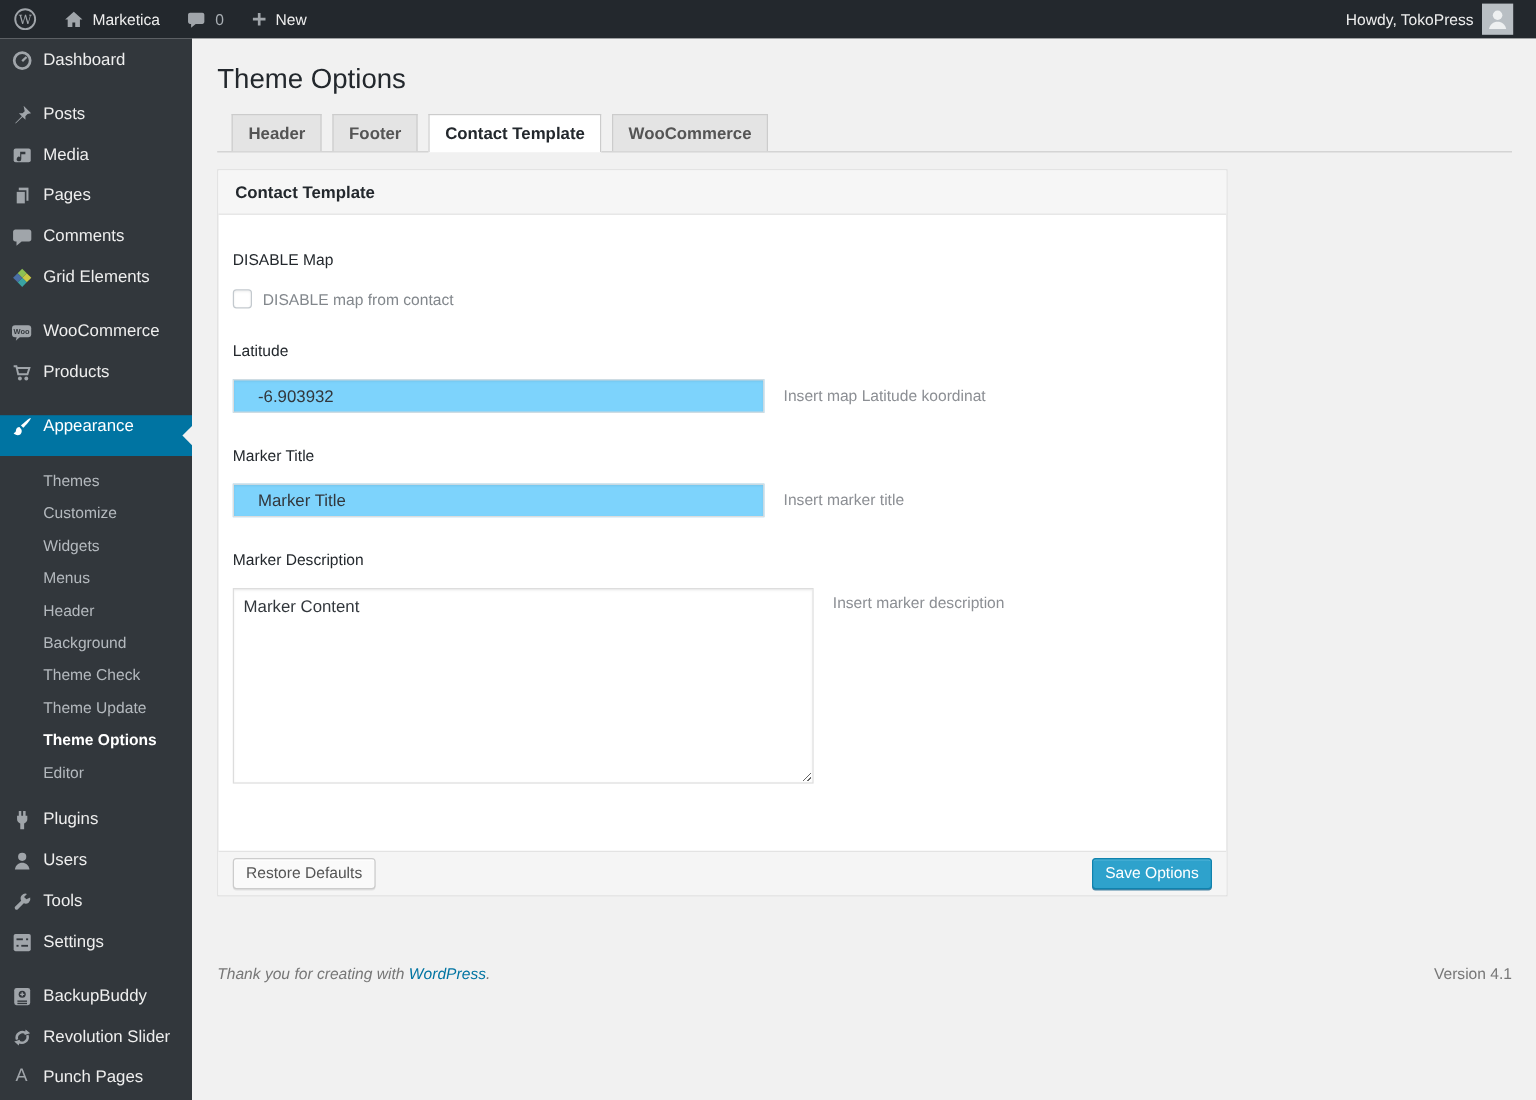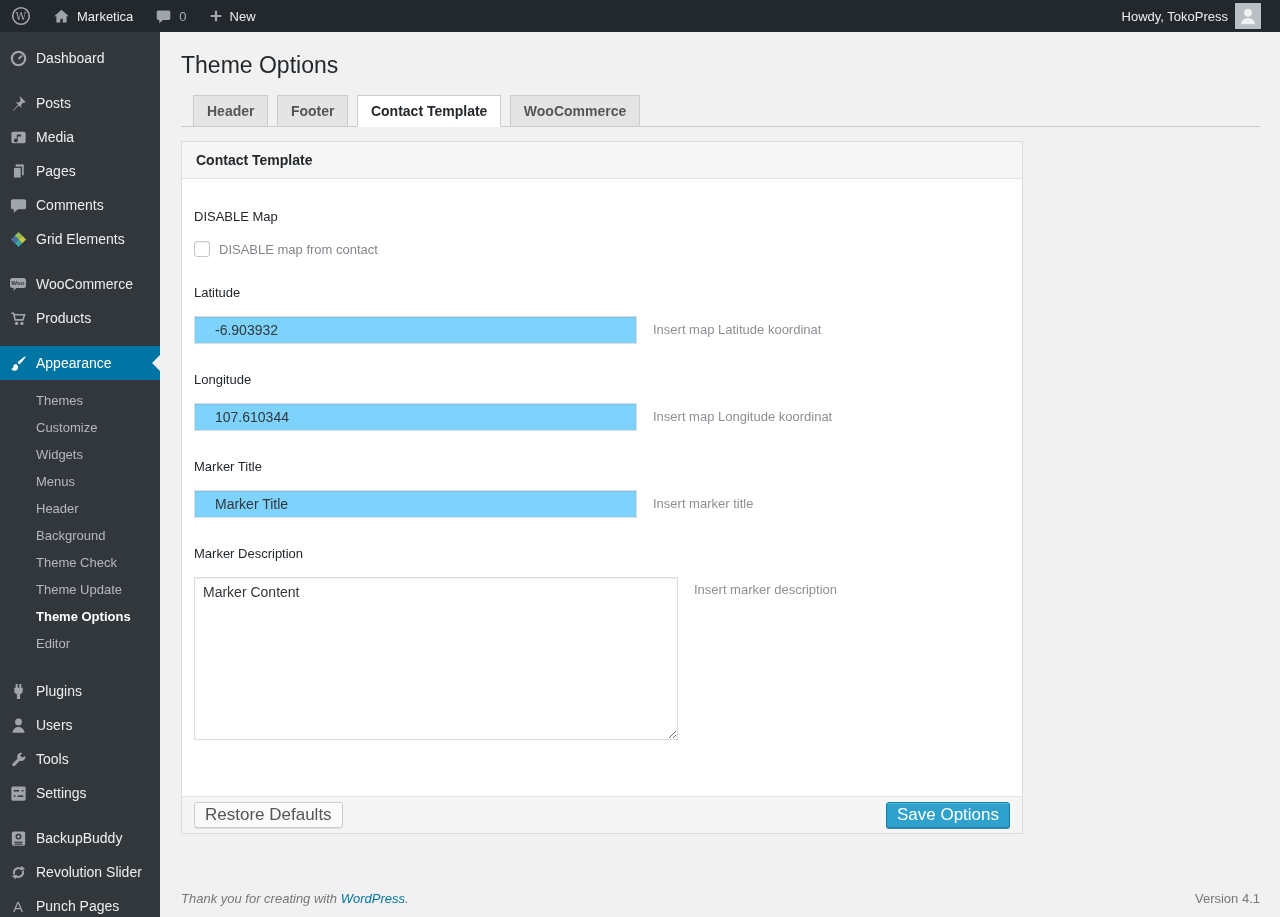--- a/index.html
+++ b/index.html
@@ -16,21 +16,21 @@
   }
   .ab-item { display:flex; align-items:center; gap:7px; padding:0 11px; cursor:pointer; color:#eee; }
   .ab-item svg { display:block; }
   .ab-count { color:#a8aeb3; }
   .ab-right { margin-left:auto; display:flex; align-items:center; padding-right:8px;text-align:right; }
   .avatar { width:26px; height:26px; background:#b9bfc4; display:inline-flex; align-items:center; justify-content:center; }
   
   #layout { display:flex; height:885px; }
   #sidebar { width:160px; flex:0 0 160px; background:#32373c; padding-top:9px; }
   .menu-item {
-    position:relative; display:flex; align-items:center; height:34px;
+    position:relative; display:flex; align-items:flex-start; height:34px;
     color:#eee; font-size:14px; cursor:pointer;
   }
   .mi-icon { width:36px; display:flex; justify-content:center; align-items:center; }
   .sep { margin-top:11px; }
   .menu-item.current { background:#0074a2; color:#fff; }
   .menu-item.current:after {
     content:""; position:absolute; right:0; top:50%; margin-top:-8px;
     border:8px solid transparent; border-right-color:#f1f1f1;
   }
   .submenu { list-style:none; margin:0; padding:7px 0 6px; }
@@ -73,21 +73,21 @@
     background:#fff; border:1px solid #ddd; box-shadow:inset 0 1px 2px rgba(0,0,0,.07);
     resize:both; outline:none;
   }
   .hint { margin-left:16px; padding-top:6px; font-size:13px; color:#8c8f94; }
   .hint-top { padding-top:5px; }
   .panel-footer {
     display:flex; justify-content:space-between; align-items:center;
     background:#f5f5f5; border-top:1px solid #e3e3e3; padding:5px 12px;
   }
   .button {
-    font-family:inherit; font-size:17px; line-height:24px; padding:0 10px;
+    font-family:inherit; font-size:13px; line-height:24px; padding:0 10px;
     border-radius:3px; cursor:pointer;
   }
   .button.secondary {
     background:#fafafa; border:1px solid #ccc; color:#555;
     box-shadow:inset 0 1px 0 #fff, 0 1px 0 rgba(0,0,0,.08);
   }
   .button.primary {
     background:#2ea2cc; border:1px solid #1082ad; color:#fff;
     box-shadow:inset 0 1px 0 rgba(120,200,230,.5), 0 1px 0 rgba(0,86,132,.7);
   }
@@ -341,27 +341,20 @@
         </div>
 
         <div class="field">
           <div class="field-label">Latitude</div>
           <div class="field-row">
             <input type="text" class="text-input" value="-6.903932" style="">
             <span class="hint">Insert map Latitude koordinat</span>
           </div>
         </div>
 
-        <div class="field">
-          <div class="field-label">Longitude</div>
-          <div class="field-row">
-            <input type="text" class="text-input" value="107.610344" style="">
-            <span class="hint">Insert map Longitude koordinat</span>
-          </div>
-        </div>
 
         <div class="field">
           <div class="field-label">Marker Title</div>
           <div class="field-row">
             <input type="text" class="text-input" value="Marker Title" style="">
             <span class="hint">Insert marker title</span>
           </div>
         </div>
 
         <div class="field">

